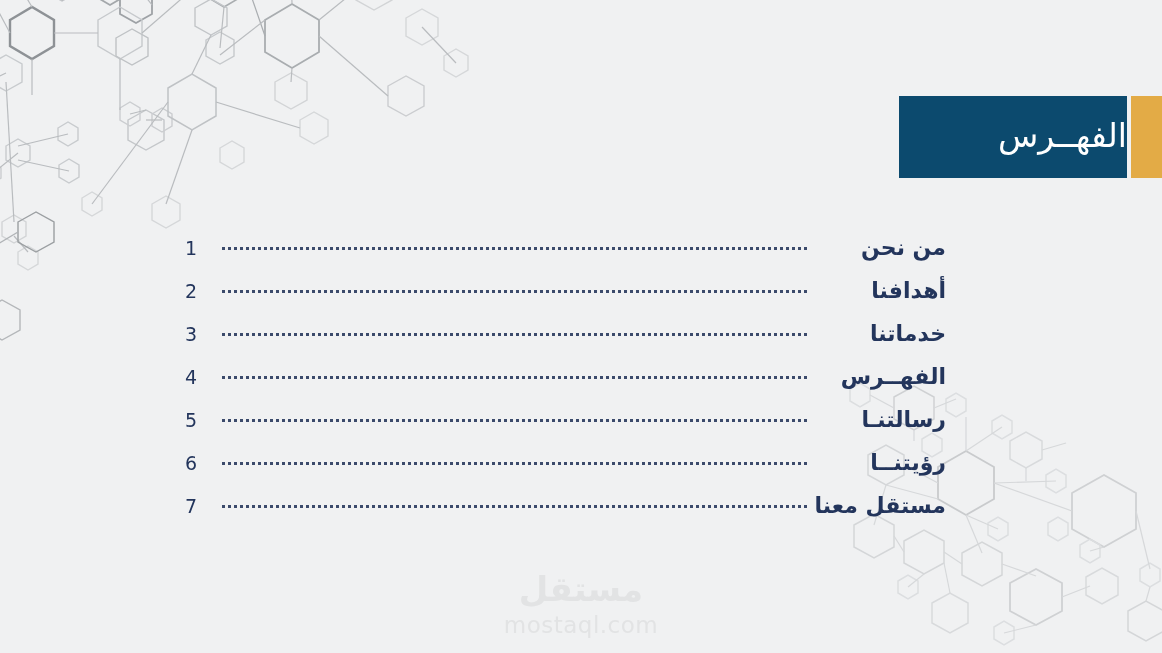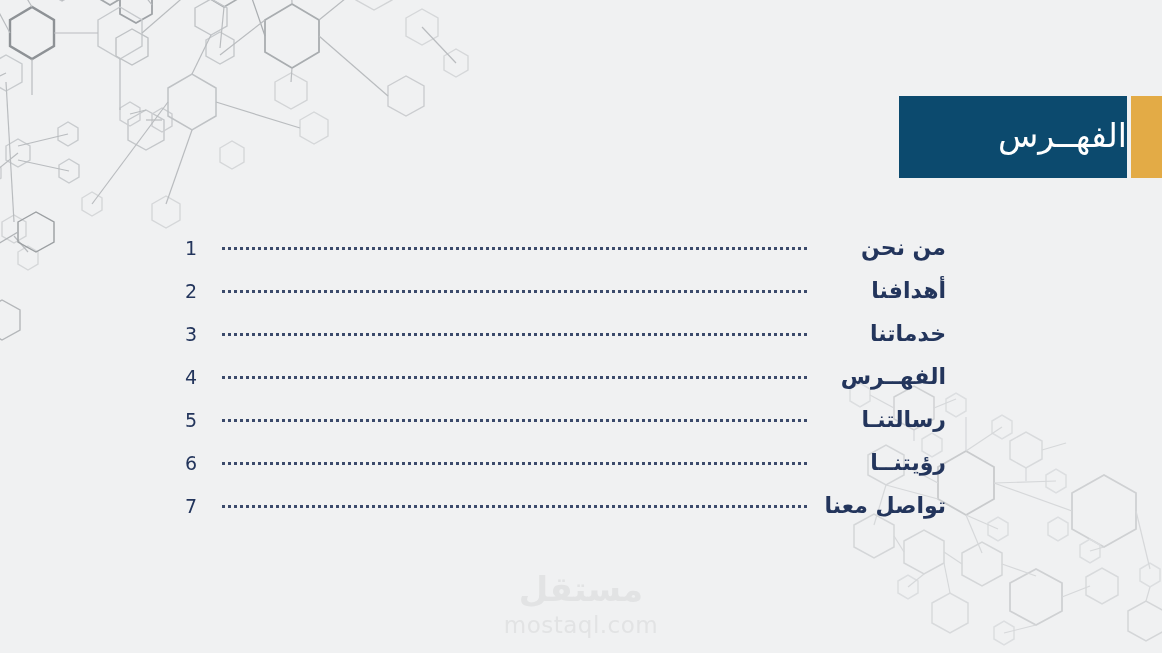--- a/index.html
+++ b/index.html
@@ -335,21 +335,21 @@
 
     <div class="toc-row">
       <span class="toc-num">6</span>
       <span class="toc-leader"></span>
       <span class="toc-label">رؤيتنــا</span>
     </div>
 
     <div class="toc-row">
       <span class="toc-num">7</span>
       <span class="toc-leader"></span>
-      <span class="toc-label">تواصل معنا</span>
+      <span class="toc-label">مستقل معنا</span>
     </div>
 
   </div>
 
   <div class="watermark">
     <span class="wm-mark">مستقل</span>
     <span class="wm-domain">mostaql.com</span>
   </div>
 
 </div>

